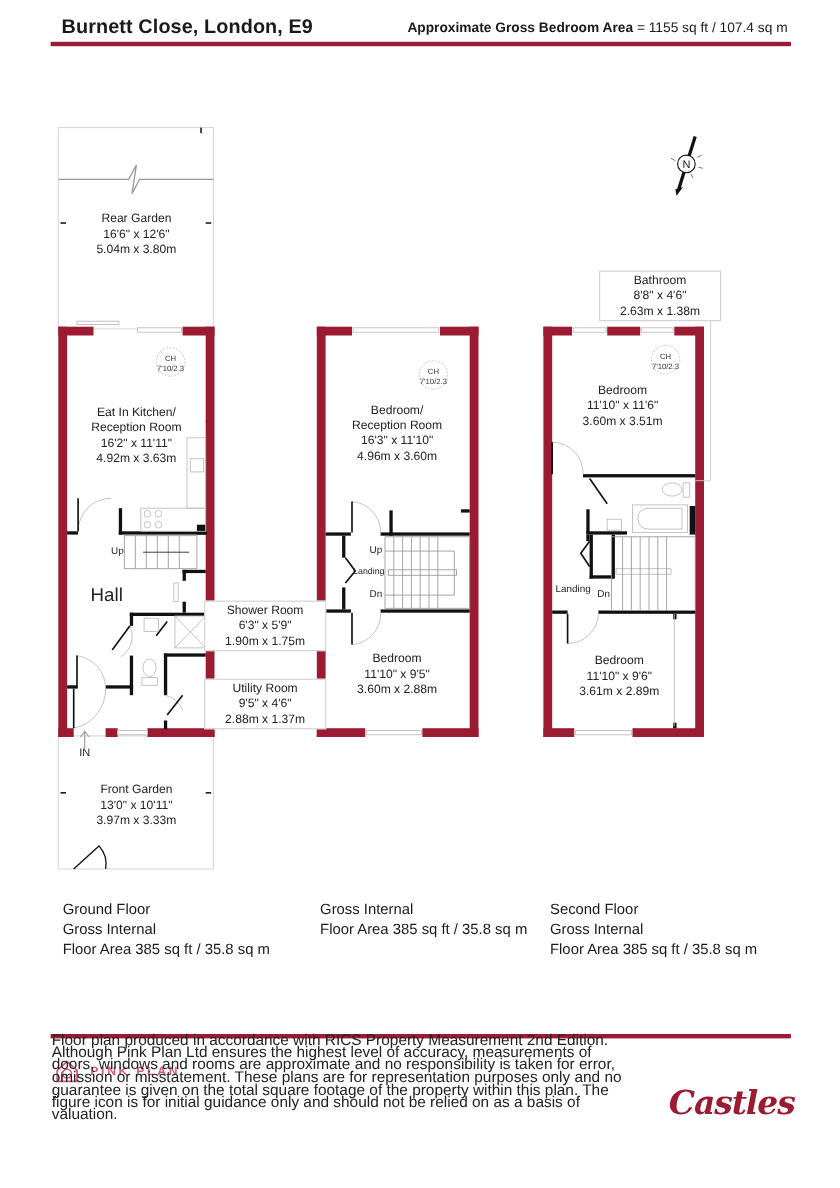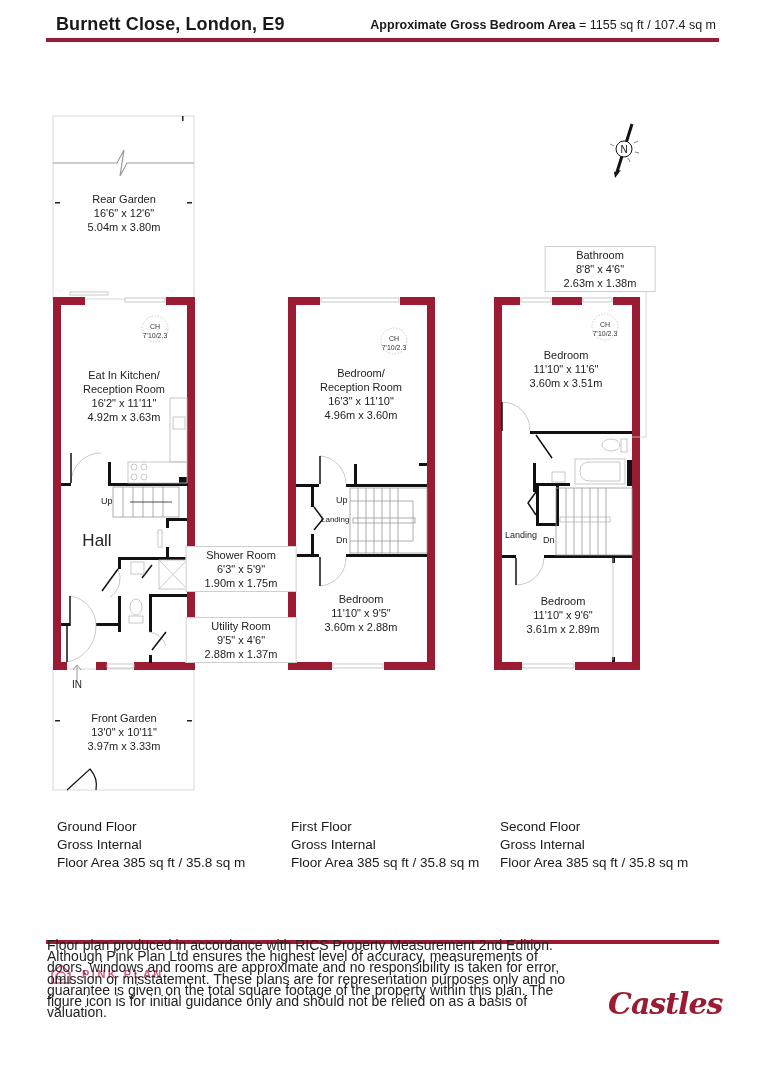--- a/index.html
+++ b/index.html
@@ -335,21 +335,20 @@
   <span>11'10" x 9'6"</span>
   <span>3.61m x 2.89m</span>
 </div>
 
 <div class="floor-summary" style="left:57px;">
   <span>Ground Floor</span>
   <span>Gross Internal</span>
   <span>Floor Area 385 sq ft / 35.8 sq m</span>
 </div>
 <div class="floor-summary" style="left:291px;">
-  <span>First Floor</span>
   <span>Gross Internal</span>
   <span>Floor Area 385 sq ft / 35.8 sq m</span>
 </div>
 <div class="floor-summary" style="left:500px;">
   <span>Second Floor</span>
   <span>Gross Internal</span>
   <span>Floor Area 385 sq ft / 35.8 sq m</span>
 </div>
 
 <div class="abs rule" style="top:940px;"></div>

